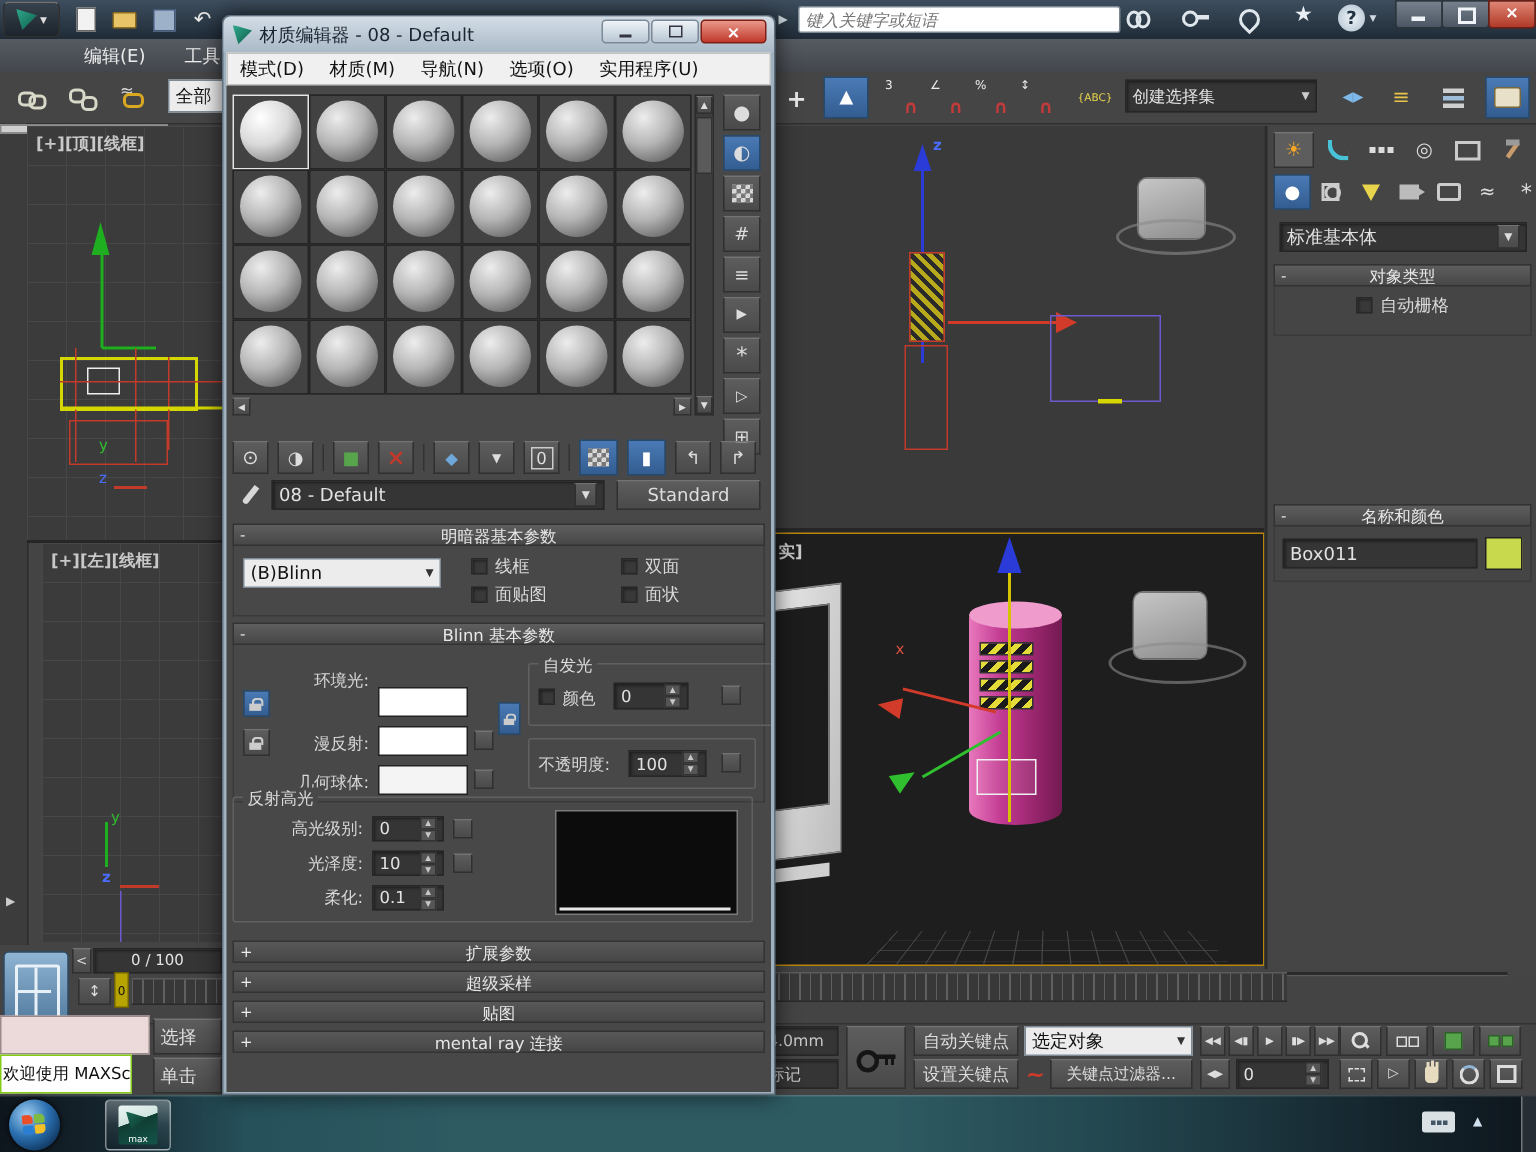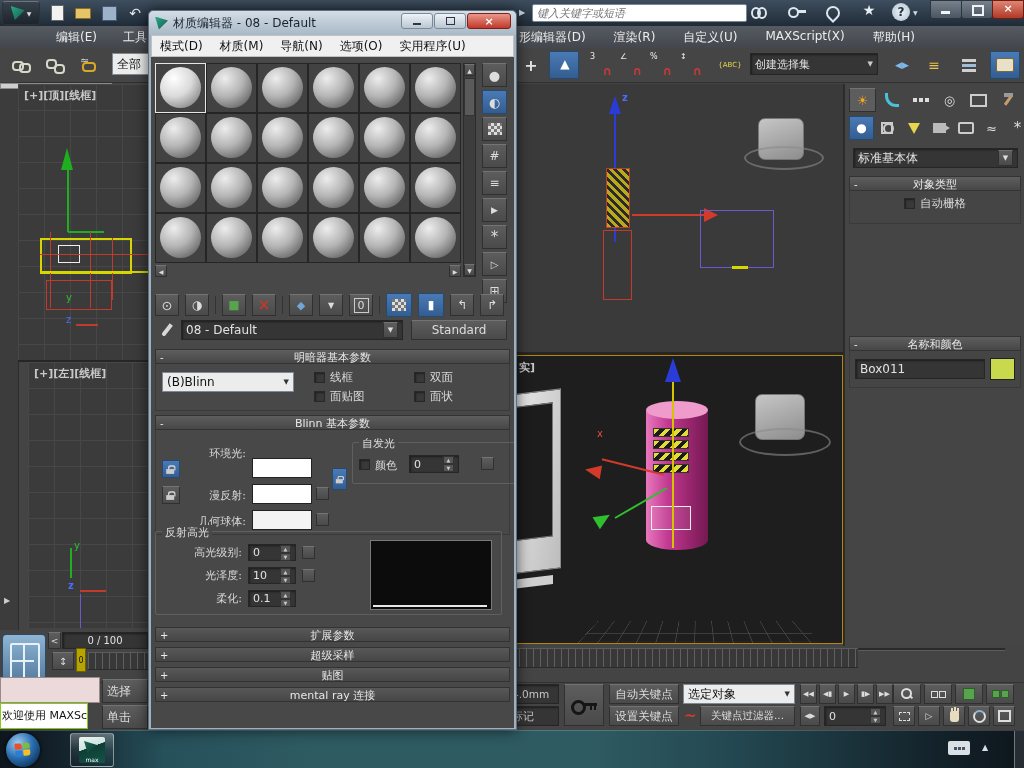--- a/index.html
+++ b/index.html
@@ -124,28 +124,20 @@
     </div>
   </div>
 
   <div class="abs" style="left:0;top:26px;width:1024px;height:22px;background:linear-gradient(#565b62,#43474d);border-bottom:1px solid #2e3136;
               display:flex;align-items:center;font-size:12px;color:#ececec;">
     <div style="display:flex;gap:26px;padding-left:56px;">
 
     <span class="menuitem">编辑(E)</span>
         <span class="menuitem">工具</span>
       </div>
-    <div class="abs" style="left:519px;top:3px;display:flex;gap:28px;">
-
-    <span class="menuitem">形编辑器(D)</span>
-        <span class="menuitem">渲染(R)</span>
-        <span class="menuitem">自定义(U)</span>
-        <span class="menuitem">MAXScript(X)</span>
-        <span class="menuitem">帮助(H)</span>
-      </div>
   </div>
 
   <div class="abs" style="left:0;top:48px;width:1024px;height:34px;background:#454545;border-bottom:1px solid #303030;">
     <div class="abs btn" style="left:6px;top:3px;width:28px;height:27px;background:transparent;border:none;">
       <div style="position:relative;width:16px;height:12px;">
         <i style="position:absolute;left:0;top:2px;width:8px;height:6px;border:2px solid #d8d8c8;border-radius:4px;"></i>
         <i style="position:absolute;left:7px;top:4px;width:8px;height:6px;border:2px solid #d8d8c8;border-radius:4px;"></i>
       </div>
     </div>
     <div class="abs btn" style="left:40px;top:3px;width:28px;height:27px;background:transparent;border:none;">
@@ -825,20 +817,31 @@
             <div class="abs field" style="left:56px;top:12px;width:50px;height:18px;">
               <span style="flex:1;">0</span>
               <span class="spin">
                   <i>▲</i>
                   <i>▼</i>
                 </span>
             </div>
             <span class="abs mapbtn" style="left:128px;top:14px;"></span>
           </div>
 
+          <div class="groupbox" style="left:196px;top:62px;width:152px;height:34px;">
+            <span class="abs" style="left:6px;top:9px;">不透明度:</span>
+            <div class="abs field" style="left:66px;top:7px;width:52px;height:18px;">
+              <span style="flex:1;">100</span>
+              <span class="spin">
+                  <i>▲</i>
+                  <i>▼</i>
+                </span>
+            </div>
+            <span class="abs mapbtn" style="left:128px;top:9px;"></span>
+          </div>
         </div>
       </div>
 
       <div class="abs" style="left:4px;top:468px;width:355px;">
         <div class="groupbox" style="position:relative;left:0;top:6px;width:347px;height:84px;">
           <span class="legend">反射高光</span>
           <div style="position:absolute;left:8px;top:12px;display:flex;flex-direction:column;gap:6px;">
 
               <div class="srow" style="display:flex;align-items:center;gap:6px;">
                 <span style="width:78px;text-align:right;">高光级别:</span>

